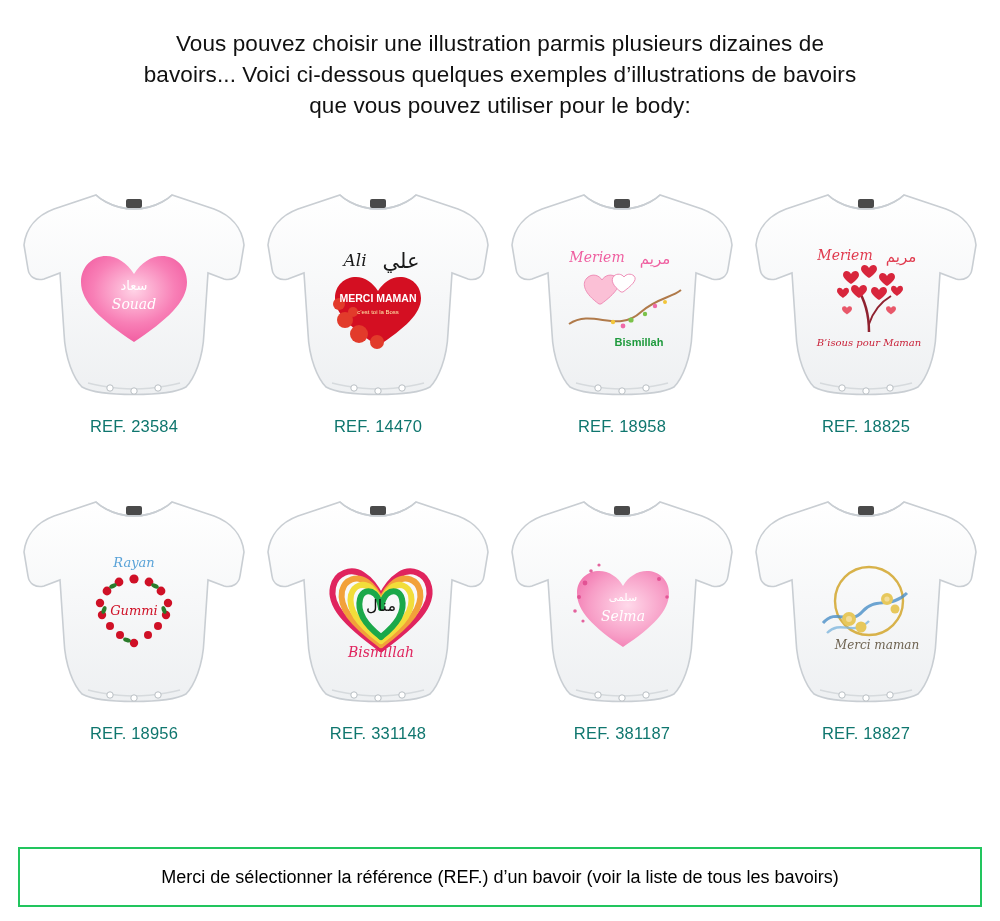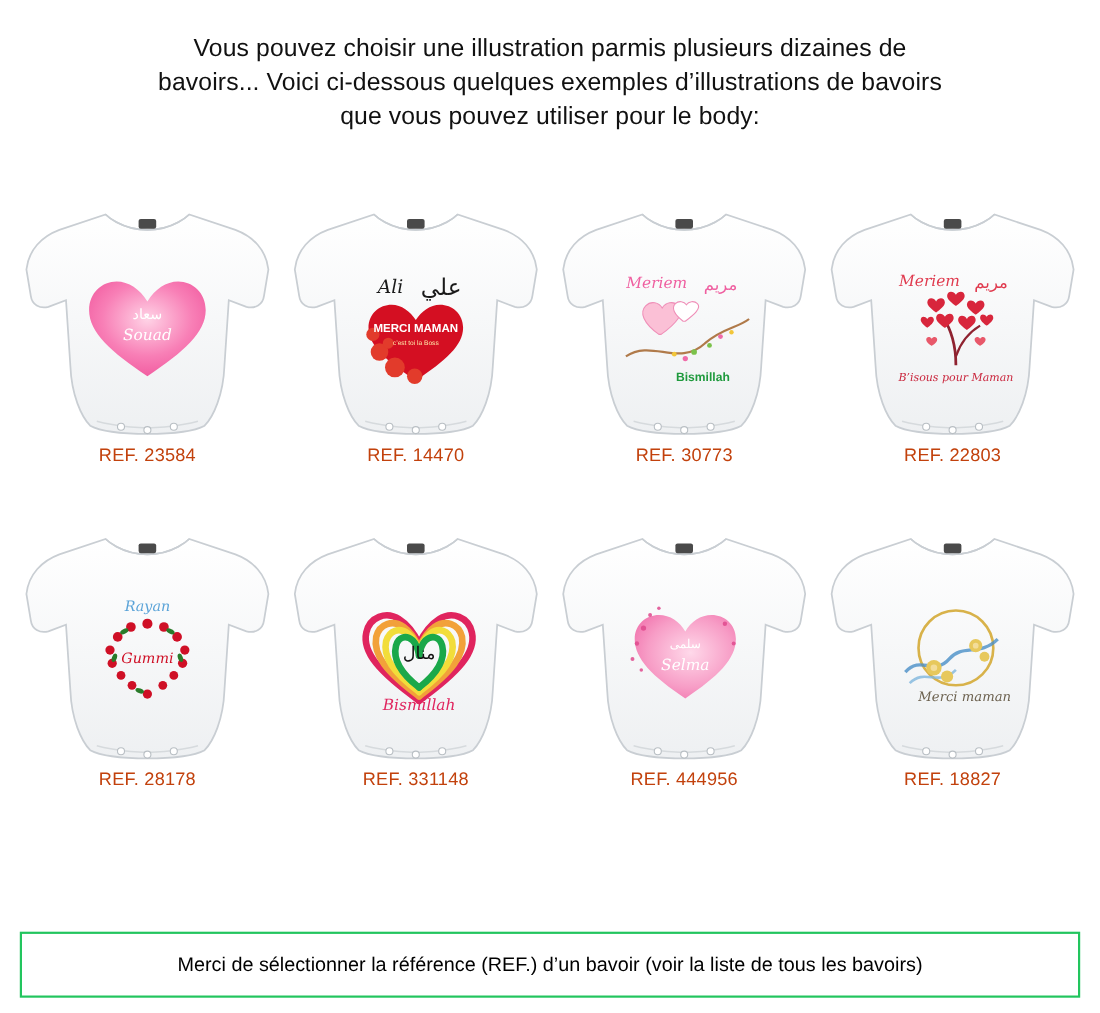--- a/index.html
+++ b/index.html
@@ -38,23 +38,23 @@
     grid-template-columns: repeat(4, 1fr);
     grid-row-gap: 54px;
     padding: 0 12px;
   }
   .cell {
     display: flex;
     flex-direction: column;
     align-items: center;
   }
   .ref {
-    margin-top: 0;
+    margin-top: 12px;
     font-size: 16.5px;
-    color: #c2410c;
+    color: #0f766e;
     letter-spacing: 0.2px;
     text-align: center;
   }
 
   
   .suit {
     position: relative;
     width: 232px;
     height: 222px;
   }
@@ -214,21 +214,21 @@
                 </g>
               <g fill="#f2c63a">
                   <circle cx="54" cy="76" r="2.2"></circle>
                   <circle cx="106" cy="56" r="2"></circle>
                 </g>
               <text x="80" y="100" text-anchor="middle" font-size="11" font-weight="bold" fill="#1f9a3d">Bismillah</text>
             </svg>
           </div>
         </div>
       </div>
-      <div class="ref">REF. 30773</div>
+      <div class="ref">REF. 18958</div>
     </div>
 
     <div class="cell">
       <div class="suit">
         <svg width="232" height="222" viewBox="0 0 232 222">
           <path d="M78 12 C78 12 92 26 116 26 C140 26 154 12 154 12 L196 26 C212 32 224 44 226 62 L222 86 C221 94 214 98 206 96 L190 90 L186 150 C185 176 176 196 168 204 C150 214 82 214 64 204 C56 196 47 176 46 150 L42 90 L26 96 C18 98 11 94 10 86 L6 62 C8 44 20 32 36 26 Z" fill="url(#clothg)" stroke="#c9ced3" stroke-width="1.6"></path>
           <path d="M78 12 C78 12 92 26 116 26 C140 26 154 12 154 12" fill="none" stroke="#c9ced3" stroke-width="1.6"></path>
           <path d="M70 200 C70 200 92 206 116 206 C140 206 162 200 162 200" fill="none" stroke="#d6dadd" stroke-width="1.4"></path>
           <rect x="108" y="16" width="16" height="9" rx="2" fill="#4a4a4a"></rect>
           <circle cx="92" cy="205" r="3.2" fill="#ffffff" stroke="#b9bfc4"></circle>
@@ -253,21 +253,21 @@
               </g>
               <g fill="#e8586a">
                 <path d="M44 62 c1.2-2.4 5-2.4 5 .8 c0 2.6-5 5.6-5 5.6 s-5-3-5-5.6 c0-3.2 3.8-3.2 5-.8z"></path>
                 <path d="M88 62 c1.2-2.4 5-2.4 5 .8 c0 2.6-5 5.6-5 5.6 s-5-3-5-5.6 c0-3.2 3.8-3.2 5-.8z"></path>
               </g>
               <text x="66" y="100" text-anchor="middle" class="script" font-size="10" fill="#c9233a">B’isous pour Maman</text>
             </svg>
           </div>
         </div>
       </div>
-      <div class="ref">REF. 22803</div>
+      <div class="ref">REF. 18825</div>
     </div>
 
     <div class="cell">
       <div class="suit">
         <svg width="232" height="222" viewBox="0 0 232 222">
           <path d="M78 12 C78 12 92 26 116 26 C140 26 154 12 154 12 L196 26 C212 32 224 44 226 62 L222 86 C221 94 214 98 206 96 L190 90 L186 150 C185 176 176 196 168 204 C150 214 82 214 64 204 C56 196 47 176 46 150 L42 90 L26 96 C18 98 11 94 10 86 L6 62 C8 44 20 32 36 26 Z" fill="url(#clothg)" stroke="#c9ced3" stroke-width="1.6"></path>
           <path d="M78 12 C78 12 92 26 116 26 C140 26 154 12 154 12" fill="none" stroke="#c9ced3" stroke-width="1.6"></path>
           <path d="M70 200 C70 200 92 206 116 206 C140 206 162 200 162 200" fill="none" stroke="#d6dadd" stroke-width="1.4"></path>
           <rect x="108" y="16" width="16" height="9" rx="2" fill="#4a4a4a"></rect>
           <circle cx="92" cy="205" r="3.2" fill="#ffffff" stroke="#b9bfc4"></circle>
@@ -299,21 +299,21 @@
                 <ellipse cx="84" cy="33" rx="4" ry="2.2" transform="rotate(25 84 33)"></ellipse>
                 <ellipse cx="33" cy="57" rx="4" ry="2.2" transform="rotate(-70 33 57)"></ellipse>
                 <ellipse cx="93" cy="57" rx="4" ry="2.2" transform="rotate(70 93 57)"></ellipse>
                 <ellipse cx="56" cy="87" rx="4" ry="2.2" transform="rotate(20 56 87)"></ellipse>
               </g>
               <text x="63" y="62" text-anchor="middle" class="script" font-size="13" fill="#cf1026">Gummi</text>
             </svg>
           </div>
         </div>
       </div>
-      <div class="ref">REF. 28178</div>
+      <div class="ref">REF. 18956</div>
     </div>
 
     <div class="cell">
       <div class="suit">
         <svg width="232" height="222" viewBox="0 0 232 222">
           <path d="M78 12 C78 12 92 26 116 26 C140 26 154 12 154 12 L196 26 C212 32 224 44 226 62 L222 86 C221 94 214 98 206 96 L190 90 L186 150 C185 176 176 196 168 204 C150 214 82 214 64 204 C56 196 47 176 46 150 L42 90 L26 96 C18 98 11 94 10 86 L6 62 C8 44 20 32 36 26 Z" fill="url(#clothg)" stroke="#c9ced3" stroke-width="1.6"></path>
           <path d="M78 12 C78 12 92 26 116 26 C140 26 154 12 154 12" fill="none" stroke="#c9ced3" stroke-width="1.6"></path>
           <path d="M70 200 C70 200 92 206 116 206 C140 206 162 200 162 200" fill="none" stroke="#d6dadd" stroke-width="1.4"></path>
           <rect x="108" y="16" width="16" height="9" rx="2" fill="#4a4a4a"></rect>
           <circle cx="92" cy="205" r="3.2" fill="#ffffff" stroke="#b9bfc4"></circle>
@@ -373,21 +373,21 @@
                   <circle cx="24" cy="68" r="1.6"></circle>
                 <circle cx="100" cy="26" r="2"></circle>
                   <circle cx="108" cy="44" r="1.8"></circle>
               </g>
               <text x="64" y="48" text-anchor="middle" class="ar" font-size="11" fill="#ffffff">سلمى</text>
               <text x="64" y="68" text-anchor="middle" class="script" font-size="14" fill="#ffffff">Selma</text>
             </svg>
           </div>
         </div>
       </div>
-      <div class="ref">REF. 444956</div>
+      <div class="ref">REF. 381187</div>
     </div>
 
     <div class="cell">
       <div class="suit">
         <svg width="232" height="222" viewBox="0 0 232 222">
           <path d="M78 12 C78 12 92 26 116 26 C140 26 154 12 154 12 L196 26 C212 32 224 44 226 62 L222 86 C221 94 214 98 206 96 L190 90 L186 150 C185 176 176 196 168 204 C150 214 82 214 64 204 C56 196 47 176 46 150 L42 90 L26 96 C18 98 11 94 10 86 L6 62 C8 44 20 32 36 26 Z" fill="url(#clothg)" stroke="#c9ced3" stroke-width="1.6"></path>
           <path d="M78 12 C78 12 92 26 116 26 C140 26 154 12 154 12" fill="none" stroke="#c9ced3" stroke-width="1.6"></path>
           <path d="M70 200 C70 200 92 206 116 206 C140 206 162 200 162 200" fill="none" stroke="#d6dadd" stroke-width="1.4"></path>
           <rect x="108" y="16" width="16" height="9" rx="2" fill="#4a4a4a"></rect>
           <circle cx="92" cy="205" r="3.2" fill="#ffffff" stroke="#b9bfc4"></circle>

